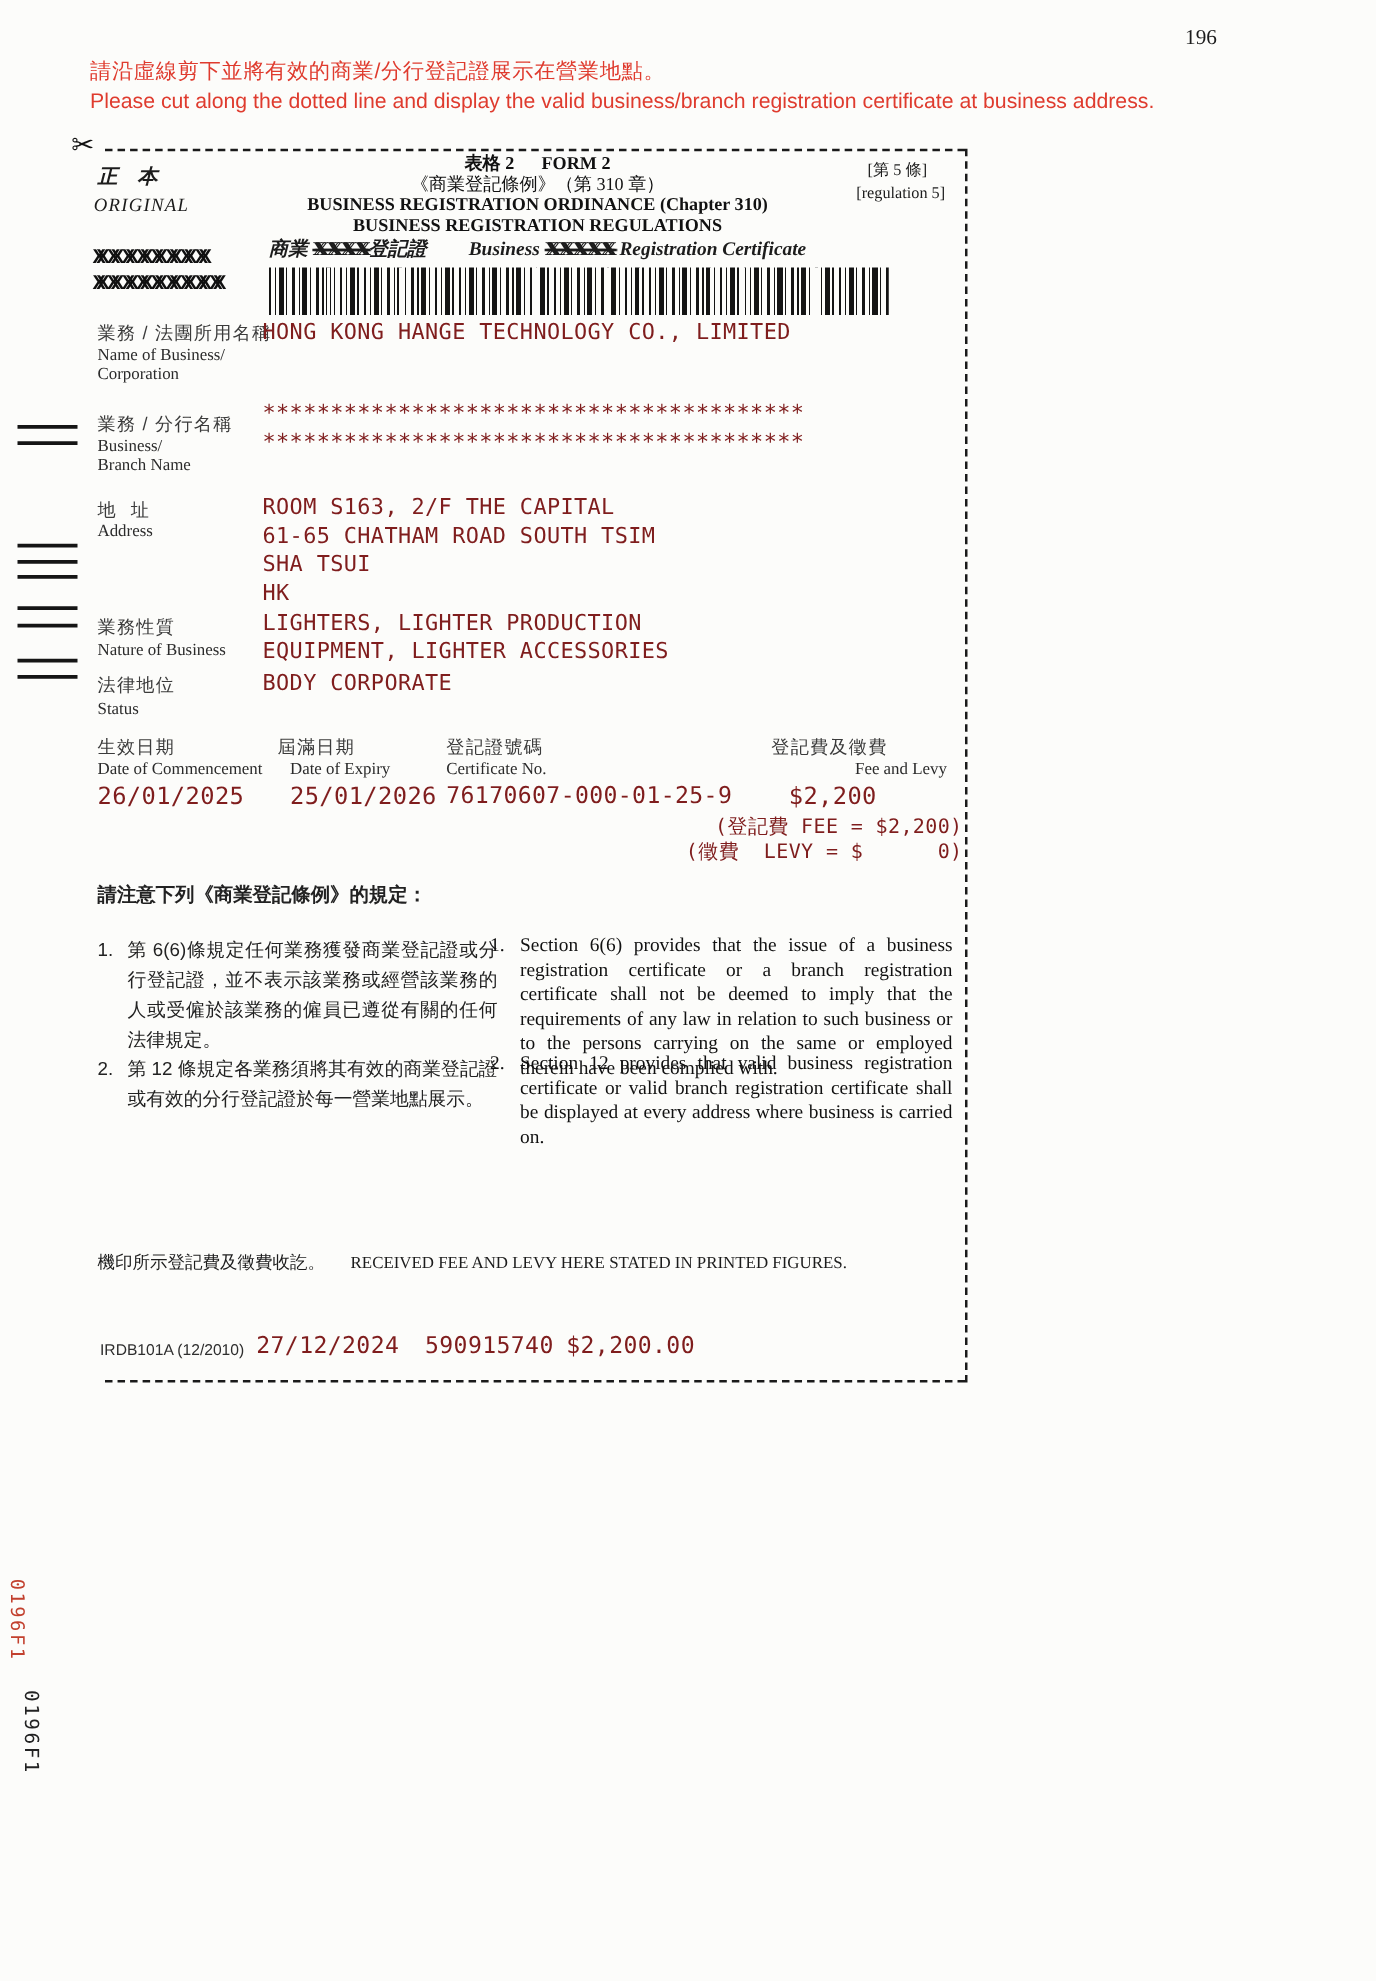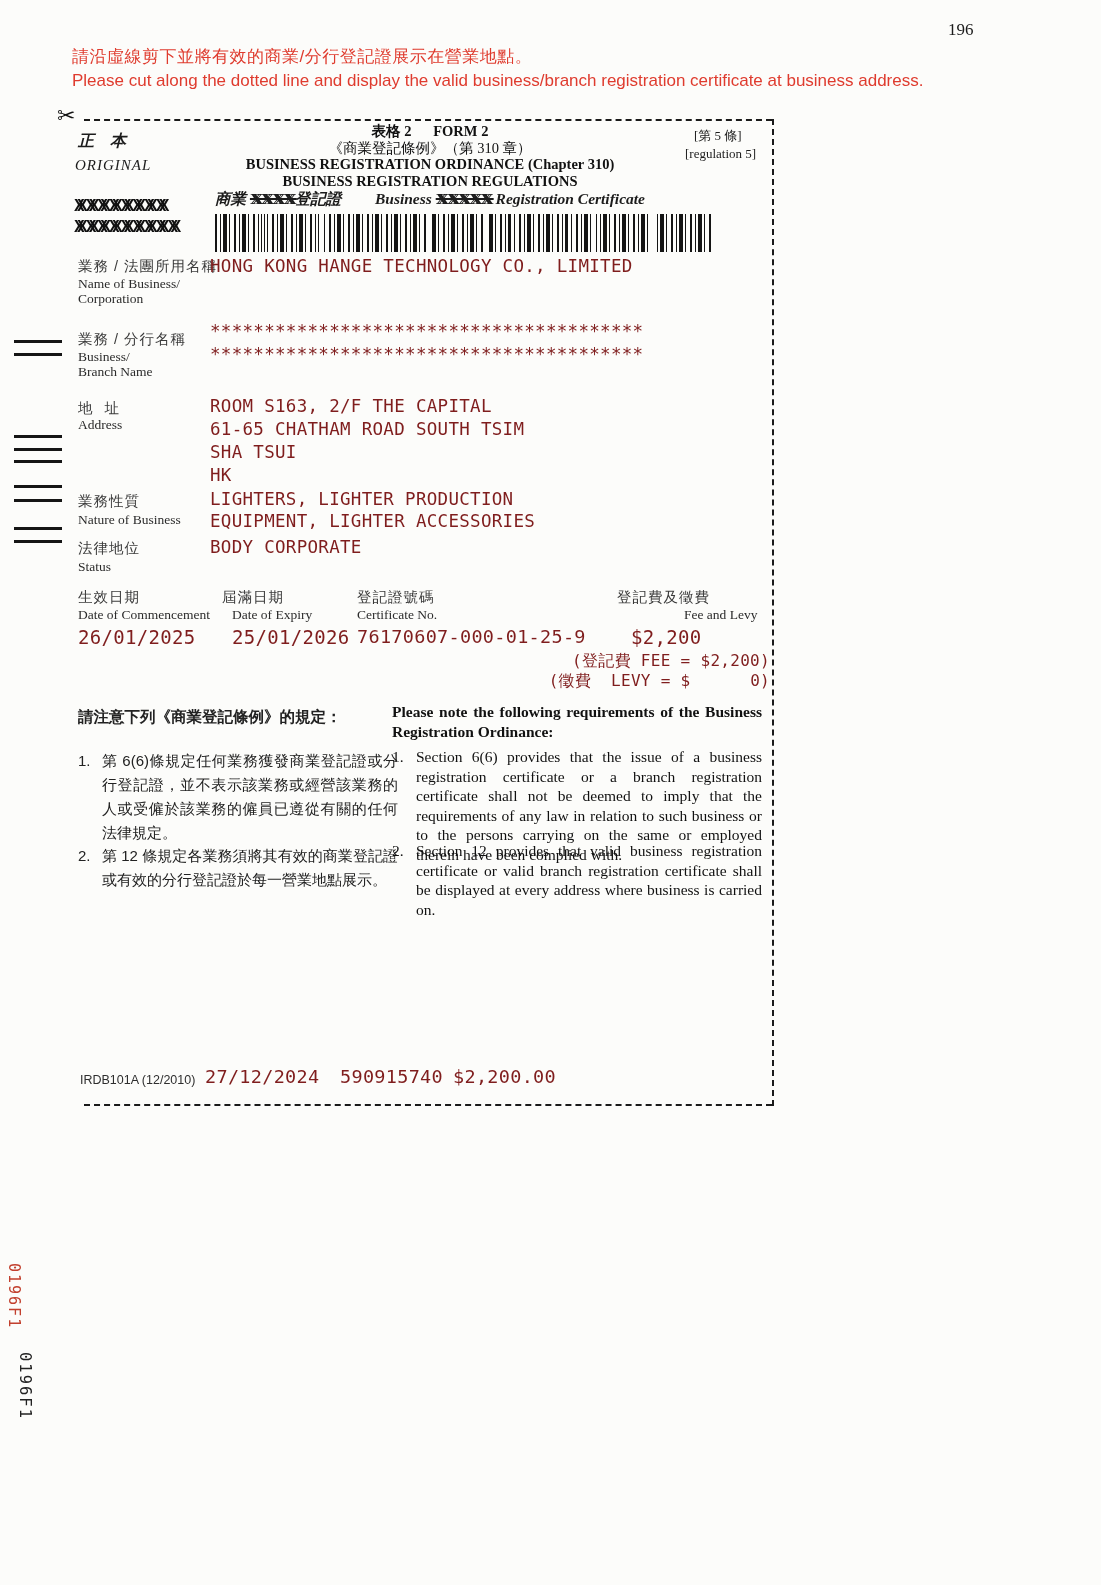--- a/index.html
+++ b/index.html
@@ -123,40 +123,43 @@
   <div class="abs en-label" style="left:357px; top:607px;">Certificate No.</div>
   <div class="abs val" style="left:357px; top:626px; font-size:18.5px;">76170607-000-01-25-9</div>
 
   <div class="abs zh-label" style="left:617px; top:588px;">登記費及徵費</div>
   <div class="abs en-label" style="left:656px; top:607px;margin-left:28px;">Fee and Levy</div>
   <div class="abs val" style="left:631px; top:626px; font-size:19px;">$2,200</div>
   <div class="abs val" style="left:540px; top:651px; width:230px; text-align:right; font-size:16px;">(登記費 FEE = $2,200)</div>
   <div class="abs val" style="left:540px; top:671px; width:230px; text-align:right; font-size:16px;">(徵費  LEVY = $      0)</div>
 
   <div class="abs note-zh" style="left:78px; top:705px; font-weight:bold; font-size:15.5px;">請注意下列《商業登記條例》的規定：</div>
-  <div class="abs note-en" style="left:392px; top:702px; width:370px; font-weight:bold;">Please note the following requirements of the Business Registration Ordinance:</div>
 
   <div class="abs note-zh note-item" style="left:78px; top:749px; width:320px;">
     <span class="num">1.</span>
     <span>第 6(6)條規定任何業務獲發商業登記證或分行登記證，並不表示該業務或經營該業務的人或受僱於該業務的僱員已遵從有關的任何法律規定。</span>
   </div>
   <div class="abs note-en note-item" style="left:392px; top:747px; width:370px;">
     <span class="num">1.</span>
     <span>Section 6(6) provides that the issue of a business registration certificate or a branch registration certificate shall not be deemed to imply that the requirements of any law in relation to such business or to the persons carrying on the same or employed therein have been complied with.</span>
   </div>
 
   <div class="abs note-zh note-item" style="left:78px; top:844px; width:320px;">
     <span class="num">2.</span>
     <span>第 12 條規定各業務須將其有效的商業登記證或有效的分行登記證於每一營業地點展示。</span>
   </div>
   <div class="abs note-en note-item" style="left:392px; top:841px; width:370px;">
     <span class="num">2.</span>
     <span>Section 12 provides that valid business registration certificate or valid branch registration certificate shall be displayed at every address where business is carried on.</span>
   </div>
 
+  <div class="abs" style="left:78px; top:1001px;">
+    <span class="serif" style="font-size:14px;">機印所示登記費及徵費收訖。</span>
+    <span class="serif" style="font-size:13.5px; margin-left:16px;">RECEIVED FEE AND LEVY HERE STATED IN PRINTED FIGURES.</span>
+  </div>
 
   <div class="abs sans" style="left:80px; top:1073px; font-size:12.5px; color:#2e2e2e;">IRDB101A (12/2010)</div>
   <div class="abs val" style="left:205px; top:1066px; font-size:18.5px;">27/12/2024</div>
   <div class="abs val" style="left:340px; top:1066px; font-size:18.5px;">590915740</div>
   <div class="abs val" style="left:453px; top:1066px; font-size:18.5px;">$2,200.00</div>
 
   <div class="abs vcode" style="left:5px; top:1263px; color:#c2402e;">0196F1</div>
   <div class="abs vcode" style="left:16px; top:1352px; color:#222; font-size:15.5px;">0196F1</div>
 
 </div>

